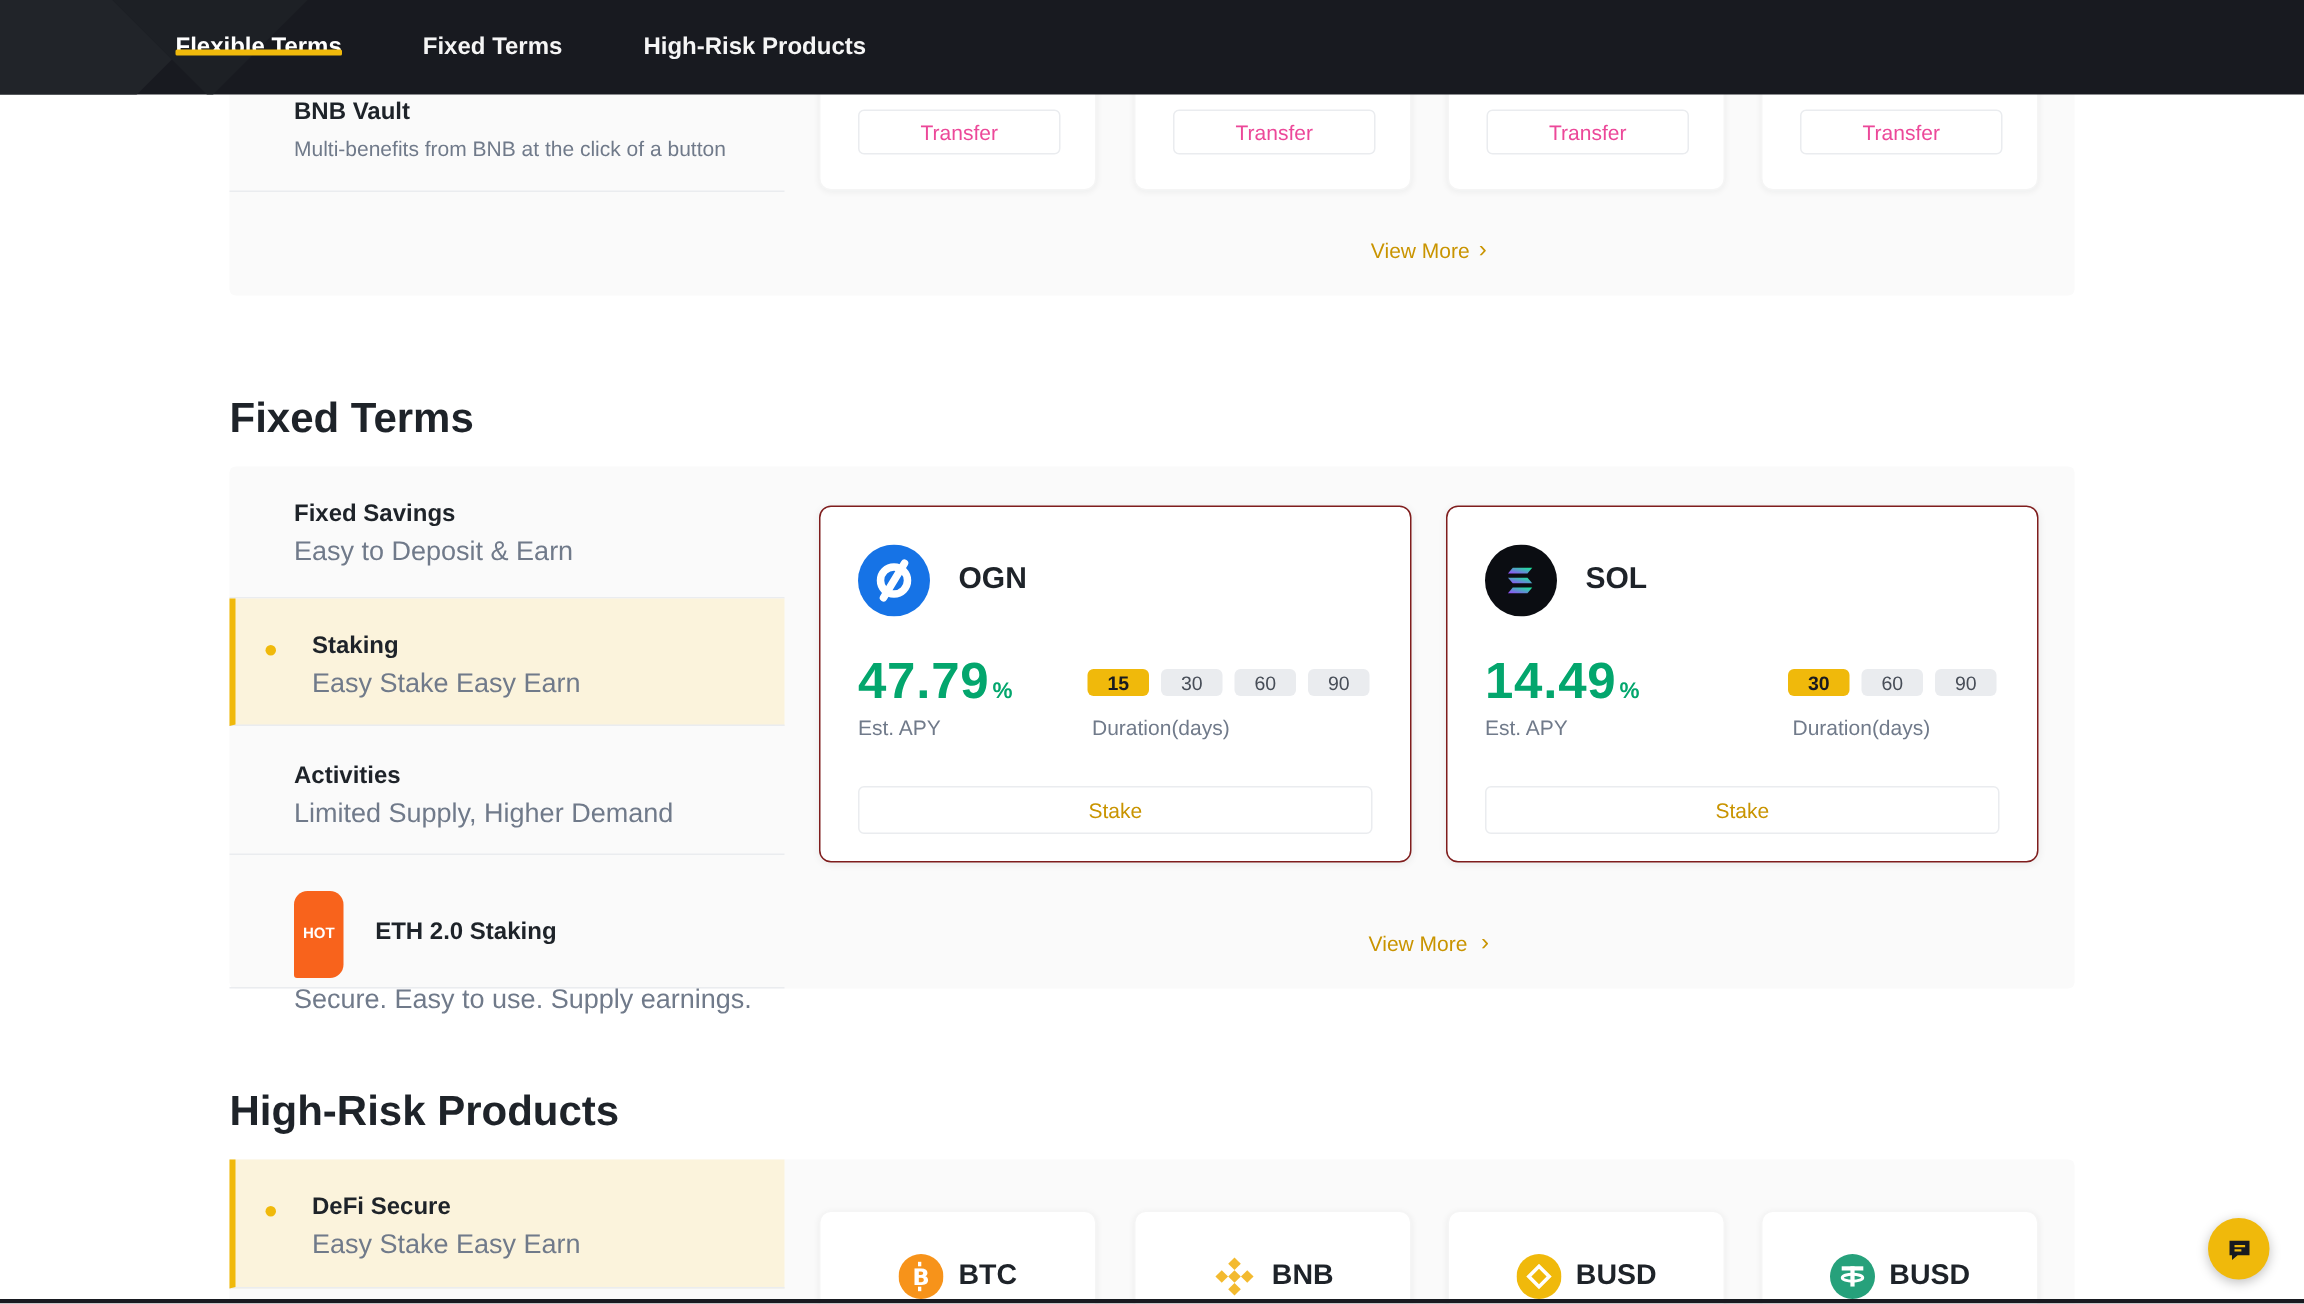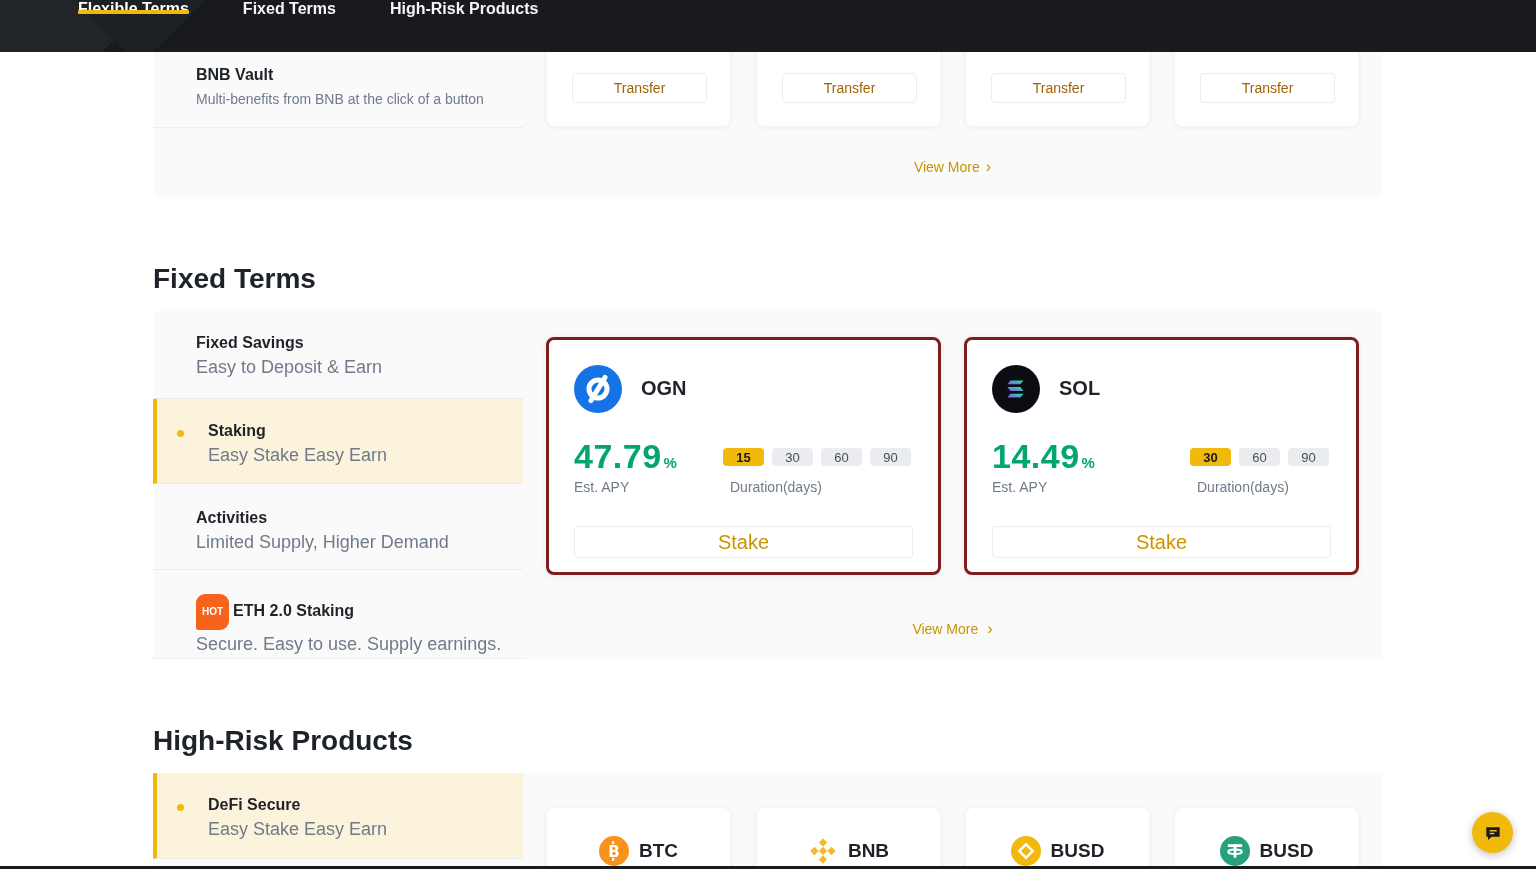--- a/index.html
+++ b/index.html
@@ -3,23 +3,23 @@
 <meta charset="utf-8">
 <style>
   * { margin:0; padding:0; box-sizing:border-box; }
   html,body { width:1536px; height:869px; }
   body {
     position:relative; overflow:hidden; background:#ffffff;
     font-family:"Liberation Sans","DejaVu Sans",sans-serif; color:#1E2329;
   }
   
   .nav {
-    position:absolute; top:0; left:0; width:1536px; height:52px;
-    background:#181A20; z-index:10; display:flex; align-items:flex-start;
-    padding-left:78px; overflow:hidden;
+    position:absolute; top:0; left:0; width:1536px; height:63px;
+    background:#181A20; z-index:10; display:flex; align-items:center;
+    padding-left:117px; overflow:hidden;
   }
   .deco { position:absolute; transform:rotate(45deg); }
   .deco-a { left:-60px; top:-110px; width:190px; height:190px; background:#212429; }
   .deco-b { left:55px; top:-140px; width:170px; height:170px; background:#1D2025; }
   .nav-tab {
     position:relative; display:flex; align-items:center; margin-right:54px;
     font-size:16px; font-weight:600; color:#F5F5F5; cursor:pointer; z-index:2;
   }
   .nav-tab.active { color:#FFFFFF; }
   .nav-tab.active::after {
@@ -36,21 +36,21 @@
   .side-static .side-title { position:absolute; left:43px; top:66px; font-size:16px; font-weight:600; }
   .side-static .side-sub { position:absolute; left:43px; top:91px; font-size:14px; color:#707A8A; width:310px; }
   .mini-card {
     position:absolute; top:10px; width:185px; height:117px; background:#fff;
     border:1px solid #F5F5F5; border-radius:8px; box-shadow:0 1px 5px rgba(24,26,32,0.06);
   }
   .mc-0 { left:393px; } .mc-1 { left:603px; } .mc-2 { left:812px; } .mc-3 { left:1021px; }
   .transfer-btn {
     position:absolute; left:25px; top:62px; width:135px; height:30px;
     background:#fff; border:1px solid #EAECEF; border-radius:4px;
-    color:#a16207; font-size:14px; font-family:inherit; cursor:pointer;
+    color:#ec4899; font-size:14px; font-family:inherit; cursor:pointer;
     display:flex; align-items:center; justify-content:center;
   }
   .view-more {
     position:absolute; left:393px; width:813px; display:flex; align-items:center;
     justify-content:center; gap:6px; color:#C99400; font-size:14px; cursor:pointer;
   }
   .vm-flex { top:159px; }
   .vm-fixed { top:310px; gap:9px; }
   .view-more .chev { font-size:16px; line-height:14px; }
   
@@ -62,47 +62,47 @@
   .side-item.active { background:#FBF3DC; border-left:4px solid #F0B90B; padding-left:51px; }
   .si-title { font-size:16px; font-weight:600; line-height:20px; }
   .si-sub { margin-top:6px; font-size:18px; color:#707A8A; line-height:17px; }
   .bullet { position:absolute; left:20px; top:31px; width:7px; height:7px; border-radius:50%; background:#F0B90B; }
   .si-0 { top:0; height:88px; }
   .si-1 { top:88px; height:85px; }
   .si-2 { top:173px; height:86px; padding-top:24px; }
   .si-3 { top:259px; height:89px; padding-top:24px; }
   .hot-badge {
     display:inline-block; background:#F8631C; color:#fff; font-size:10px; font-weight:700;
-    padding:8px 6px; border-radius:9px 9px 9px 2px; margin-right:4px; vertical-align:1px;
+    padding:19px 6px; border-radius:9px 9px 9px 2px; margin-right:21px; vertical-align:1px;
   }
   
   .stake-card {
     position:absolute; top:26px; width:395px; height:238px; background:#fff;
-    border:3px solid #7f1d1d; border-radius:8px; box-shadow:0 1px 6px rgba(24,26,32,0.07);
+    border:1px solid #7f1d1d; border-radius:8px; box-shadow:0 1px 6px rgba(24,26,32,0.07);
   }
   .card-ogn { left:393px; } .card-sol { left:811px; }
   .logo { position:absolute; left:25px; top:25px; width:48px; height:48px; }
   .logo svg { display:block; }
   .symbol { position:absolute; left:92px; top:37px; font-size:20px; font-weight:600; }
   .apy { position:absolute; left:25px; top:97px; font-size:34px; font-weight:700; color:#03A66D; letter-spacing:0.5px; }
   .apy .pct { font-size:15px; font-weight:700; margin-left:2px; }
   .apy-label { position:absolute; left:25px; top:139px; font-size:14px; color:#707A8A; }
   .chips { position:absolute; right:27px; top:108px; display:flex; gap:8px; }
   .chip {
     width:41px; height:18px; display:flex; align-items:center; justify-content:center;
     background:#EAECEF; color:#474D57; font-size:13px; border-radius:4px; cursor:pointer;
   }
   .chip.selected { background:#F0B90B; color:#181A20; font-weight:600; }
   .duration-label { position:absolute; top:139px; font-size:14px; color:#707A8A; }
   .card-ogn .duration-label { left:181px; }
   .card-sol .duration-label { left:230px; }
   .stake-btn {
     position:absolute; left:25px; right:25px; top:186px; height:32px;
     background:#fff; border:1px solid #EAECEF; border-radius:4px;
-    color:#C99400; font-size:20px; font-family:inherit; cursor:pointer;
+    color:#C99400; font-size:14px; font-family:inherit; cursor:pointer;
     display:flex; align-items:center; justify-content:center;
   }
   
   .coin-card {
     position:absolute; top:34px; width:185px; height:140px; background:#fff;
     border:1px solid #F5F5F5; border-radius:8px; box-shadow:0 1px 5px rgba(24,26,32,0.06);
     cursor:pointer;
   }
   .cc-0 { left:393px; } .cc-1 { left:603px; } .cc-2 { left:812px; } .cc-3 { left:1021px; }
   .coin-row { margin-top:28px; display:flex; align-items:center; justify-content:center; gap:10px; }

